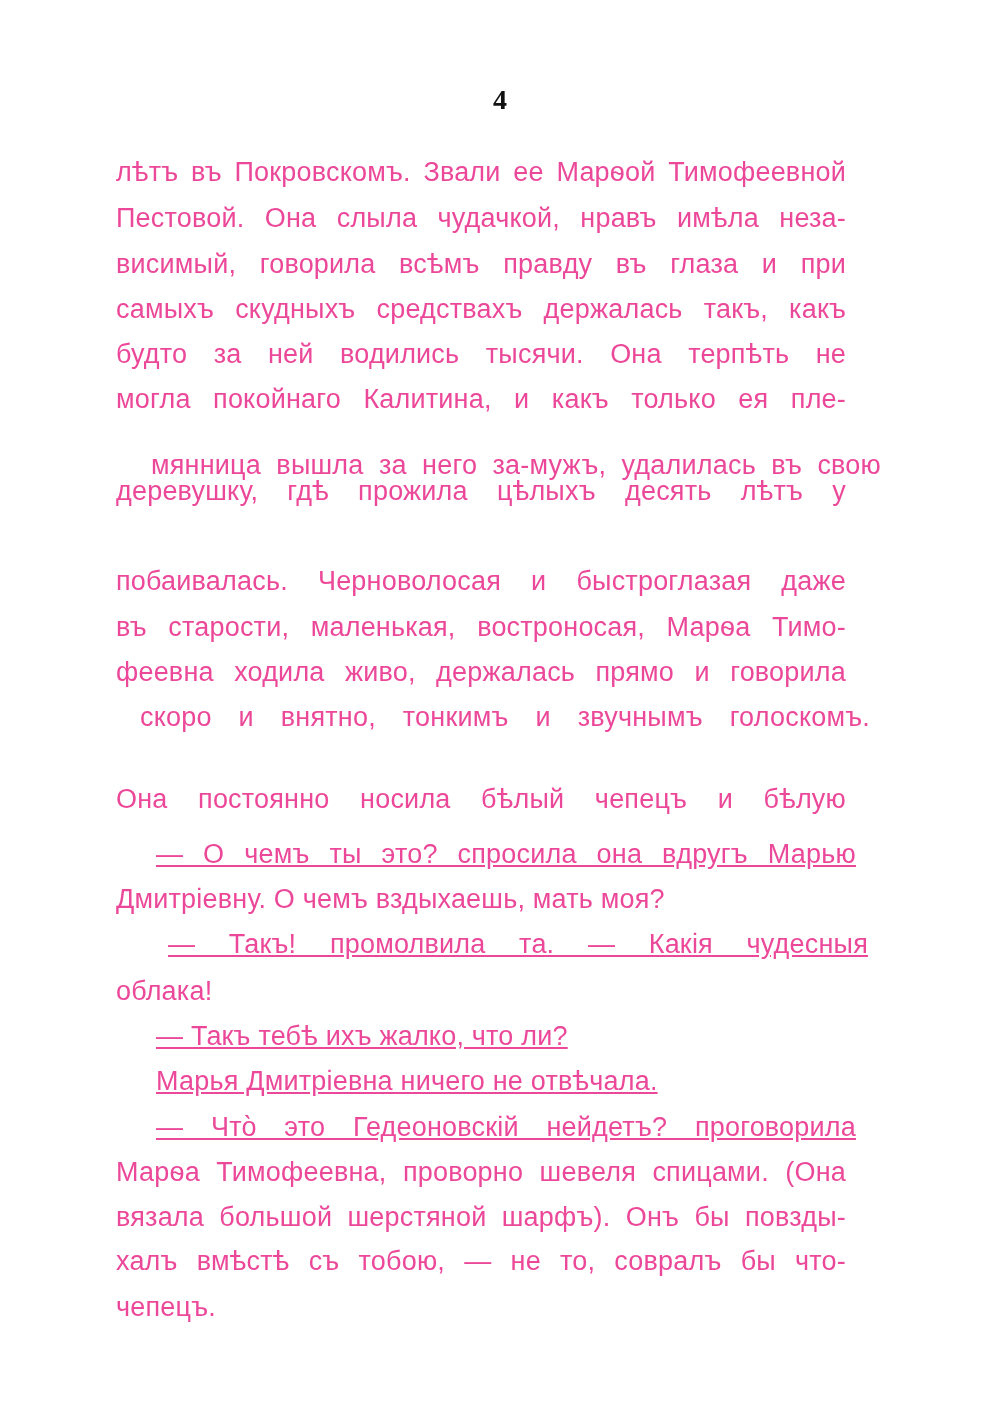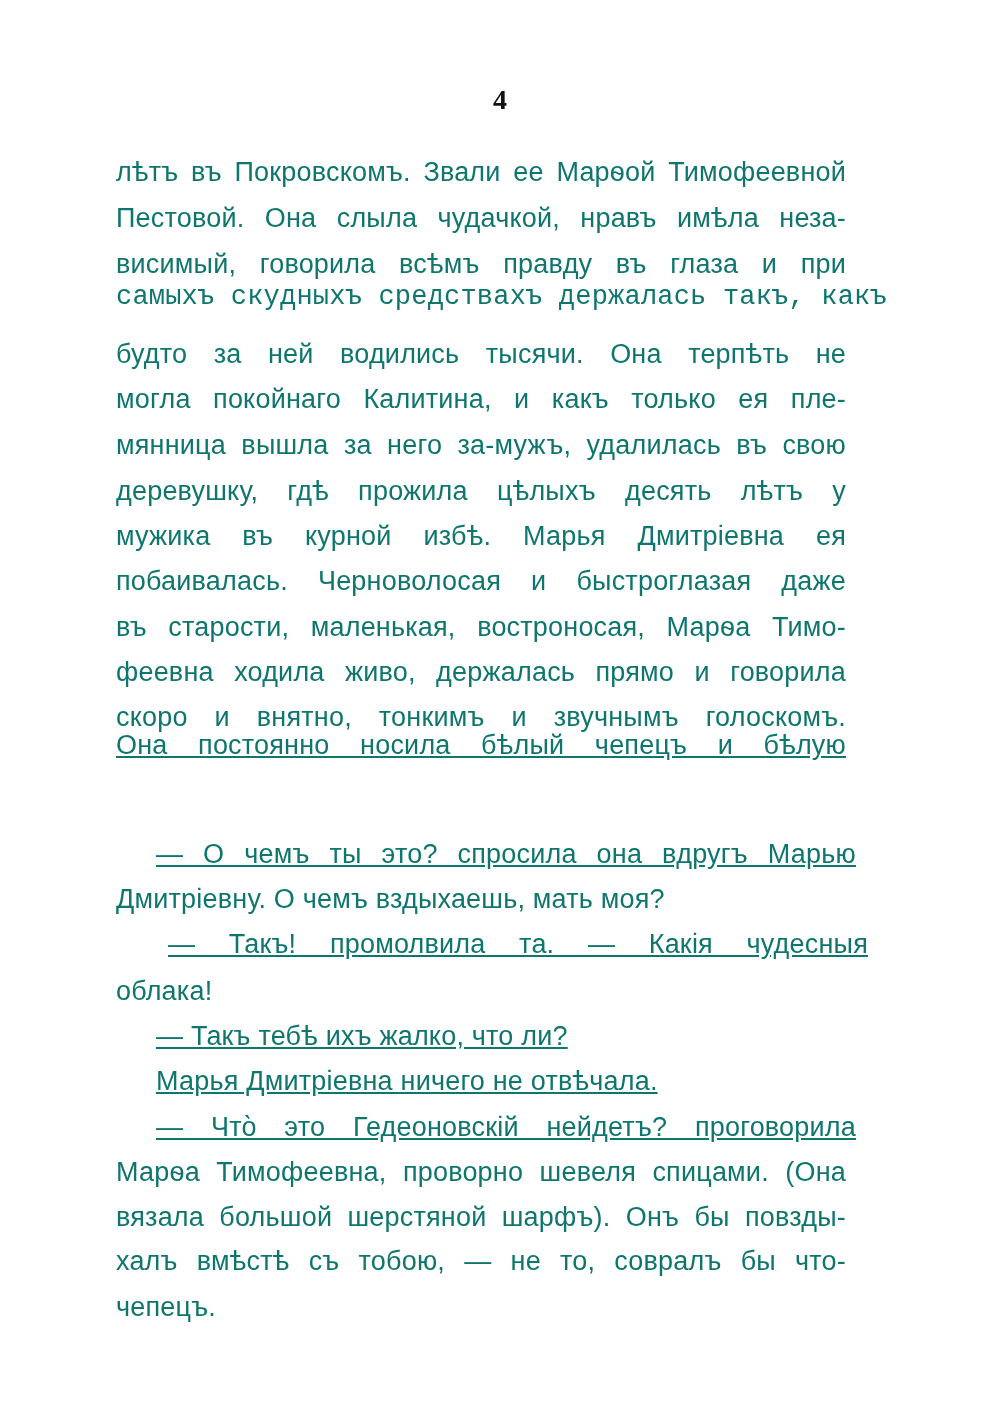--- a/index.html
+++ b/index.html
@@ -4,48 +4,47 @@
 <style>
   html, body { margin:0; padding:0; background:#ffffff; }
   body { width:1000px; height:1418px; position:relative; overflow:hidden; }
   .page { position:absolute; left:0; top:0; width:1000px; height:1418px; background:#fff; }
   .page-number {
     position:absolute; left:0; width:1000px; top:84px; text-align:center;
     font-family:"Liberation Serif", serif; font-weight:bold; font-size:28px; color:#111;
   }
   .line {
     position:absolute; left:116px; width:730px; height:40px; line-height:40px;
-    font-family:"Liberation Sans", sans-serif; font-size:27px; color:#0f766e;
+    font-family:"Liberation Sans", sans-serif; font-size:27px; color:#ec4899;
     white-space:nowrap; letter-spacing:0.2px;
     transform-origin:left center;
   }
   .line.justify { text-align:justify; text-align-last:justify; }
   .line.indent { left:156px; width:700px;text-decoration:underline; }
   .line.last { text-align:left; text-align-last:left; }
 </style>
 </head>
 <body>
 
 <div class="page">
   <div class="page-number">4</div>
 
   <div class="line justify" style="top: 152px; white-space: nowrap;">лѣтъ въ Покровскомъ. Звали ее Марѳой Тимофеевной</div>
   <div class="line justify" style="top: 198px; white-space: nowrap;">Пестовой. Она слыла чудачкой, нравъ имѣла неза-</div>
   <div class="line justify" style="top: 244px; white-space: nowrap;">висимый, говорила всѣмъ правду въ глаза и при</div>
-  <div class="line justify" style="top: 277px; white-space: nowrap; font-family: Liberation Mono, monospace;">самыхъ скудныхъ средствахъ держалась такъ, какъ</div>
+  <div class="line justify" style="top: 289px; white-space: nowrap;">самыхъ скудныхъ средствахъ держалась такъ, какъ</div>
   <div class="line justify" style="top: 334px; white-space: nowrap;">будто за ней водились тысячи. Она терпѣть не</div>
   <div class="line justify" style="top: 379px; white-space: nowrap;">могла покойнаго Калитина, и какъ только ея пле-</div>
-  <div class="line justify" style="top: 425px; white-space: nowrap;">мянница вышла за него за-мужъ, удалилась въ свою</div>
+  <div class="line justify" style="top: 445px; white-space: nowrap; margin-left: 35px;">мянница вышла за него за-мужъ, удалилась въ свою</div>
   <div class="line justify" style="top: 471px; white-space: nowrap;">деревушку, гдѣ прожила цѣлыхъ десять лѣтъ у</div>
-  <div class="line justify" style="top: 516px; white-space: nowrap;">мужика въ курной избѣ. Марья Дмитріевна ея</div>
   <div class="line justify" style="top: 561px; white-space: nowrap;">побаивалась. Черноволосая и быстроглазая даже</div>
   <div class="line justify" style="top: 607px; white-space: nowrap;">въ старости, маленькая, востроносая, Марѳа Тимо-</div>
   <div class="line justify" style="top: 652px; white-space: nowrap;">феевна ходила живо, держалась прямо и говорила</div>
-  <div class="line justify" style="top: 697px; white-space: nowrap;">скоро и внятно, тонкимъ и звучнымъ голоскомъ.</div>
-  <div class="line justify" style="top: 725px; white-space: nowrap; text-decoration: underline;">Она постоянно носила бѣлый чепецъ и бѣлую</div>
+  <div class="line justify" style="top: 697px; white-space: nowrap; margin-left: 24px;">скоро и внятно, тонкимъ и звучнымъ голоскомъ.</div>
+  <div class="line justify" style="top: 779px; white-space: nowrap;">Она постоянно носила бѣлый чепецъ и бѣлую</div>
 
   <div class="line justify indent" style="top: 834px; white-space: nowrap;">— О чемъ ты это? спросила она вдругъ Марью</div>
   <div class="line last" style="top: 879px; white-space: nowrap;">Дмитріевну. О чемъ вздыхаешь, мать моя?</div>
   <div class="line justify indent" style="top: 924px; white-space: nowrap; margin-left: 12px;">— Такъ! промолвила та. — Какія чудесныя</div>
   <div class="line last" style="top: 971px; white-space: nowrap;">облака!</div>
   <div class="line last indent" style="top: 1061px; white-space: nowrap;">Марья Дмитріевна ничего не отвѣчала.</div>
   <div class="line last indent" style="top: 1016px; white-space: nowrap;">— Такъ тебѣ ихъ жалко, что ли?</div>
   <div class="line justify indent" style="top: 1107px; white-space: nowrap;">— Что̀ это Гедеоновскій нейдетъ? проговорила</div>
   <div class="line justify" style="top: 1152px; white-space: nowrap;">Марѳа Тимофеевна, проворно шевеля спицами. (Она</div>
   <div class="line justify" style="top: 1197px; white-space: nowrap;">вязала большой шерстяной шарфъ). Онъ бы повзды-</div>

